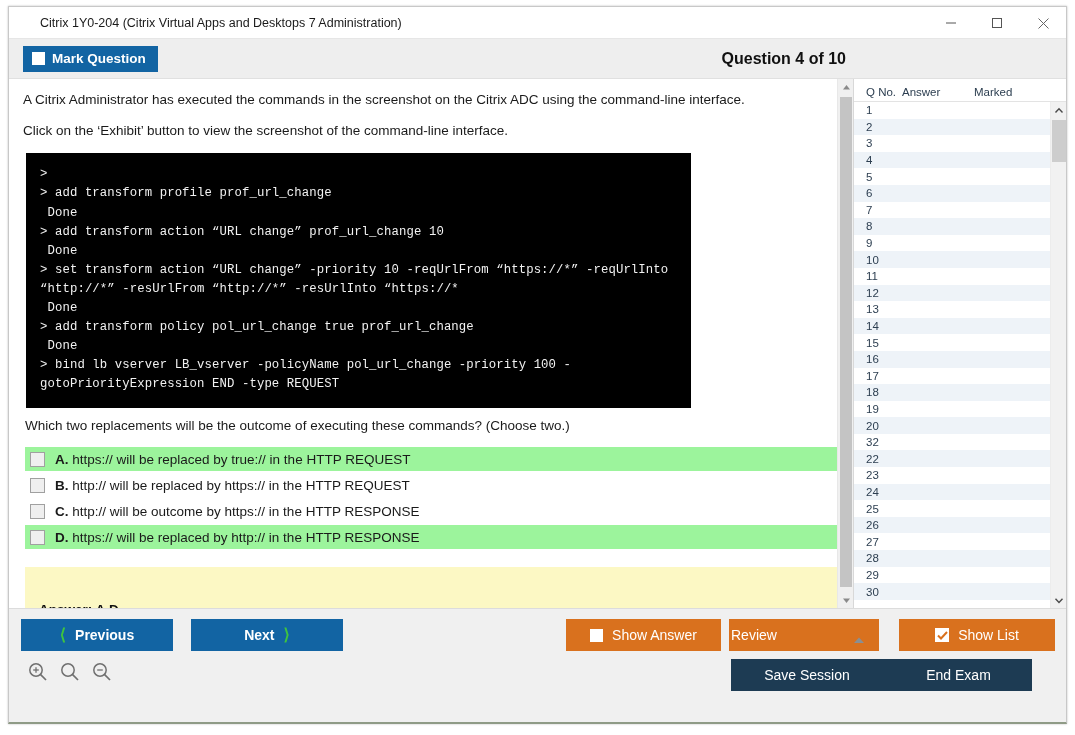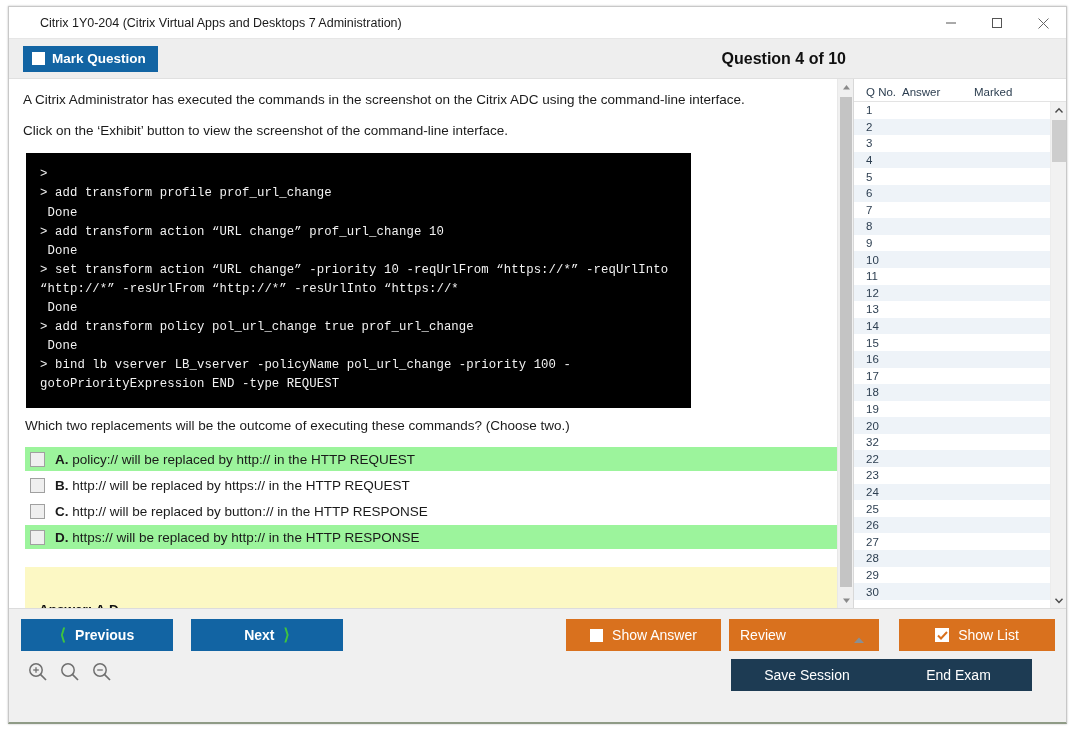--- a/index.html
+++ b/index.html
@@ -292,21 +292,21 @@
     position: absolute;
     height: 32px;
     background: #d9711e;
     font-size: 14px;
     top: 10px;
   }
   #show-answer-button { left: 557px; width: 155px; gap: 9px; }
   #review-button {
     left: 720px; width: 150px;
     justify-content: flex-start;
-    padding-left: 11px;
+    padding-left: 2px;
     position: absolute;
   }
   #review-caret {
     position: absolute;
     right: 14px; top: 12px;
   }
   #show-list-button { left: 890px; width: 156px; gap: 9px; }
 
   .check-on {
     width: 14px; height: 14px;
@@ -388,29 +388,29 @@
 &gt; add transform policy pol_url_change true prof_url_change
  Done
 &gt; bind lb vserver LB_vserver -policyName pol_url_change -priority 100 -
 gotoPriorityExpression END -type REQUEST</div>
 
       <div class="question-prompt">Which two replacements will be the outcome of executing these commands? (Choose two.)</div>
 
       <div class="options">
         <div class="option-row highlight">
           <span class="opt-box"></span>
-          <span class="opt-text"><b>A.</b> <span>policy:// will be replaced by http:// in the HTTP REQUEST</span></span>
+          <span class="opt-text"><b>A.</b> <span>https:// will be replaced by true:// in the HTTP REQUEST</span></span>
         </div>
         <div class="option-row">
           <span class="opt-box"></span>
           <span class="opt-text"><b>B.</b> <span>http:// will be replaced by https:// in the HTTP REQUEST</span></span>
         </div>
         <div class="option-row">
           <span class="opt-box"></span>
-          <span class="opt-text"><b>C.</b> <span>http:// will be replaced by button:// in the HTTP RESPONSE</span></span>
+          <span class="opt-text"><b>C.</b> <span>http:// will be outcome by https:// in the HTTP RESPONSE</span></span>
         </div>
         <div class="option-row highlight">
           <span class="opt-box"></span>
           <span class="opt-text"><b>D.</b> <span>https:// will be replaced by http:// in the HTTP RESPONSE</span></span>
         </div>
       </div>
 
       <div class="answer-box">
         <span class="answer-text">Answer: A,D</span>
       </div>

